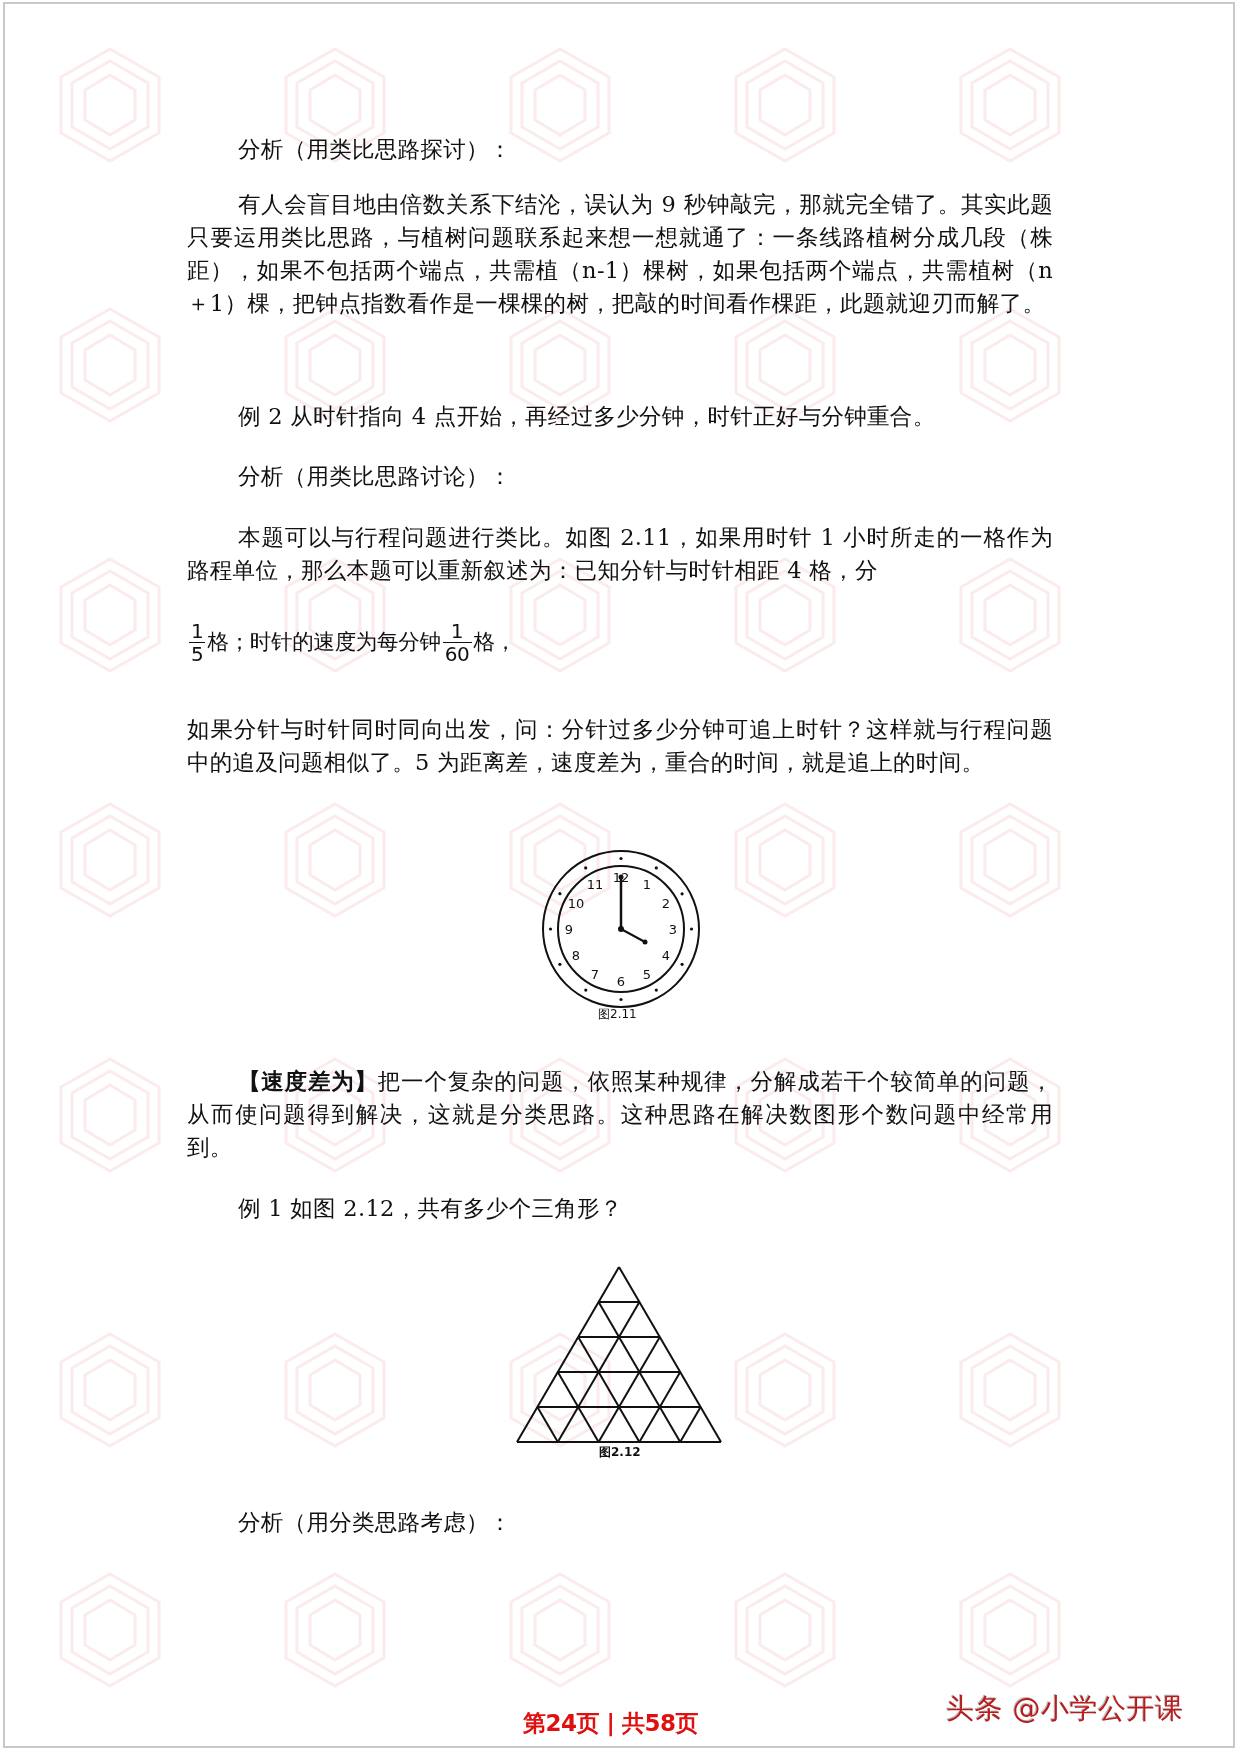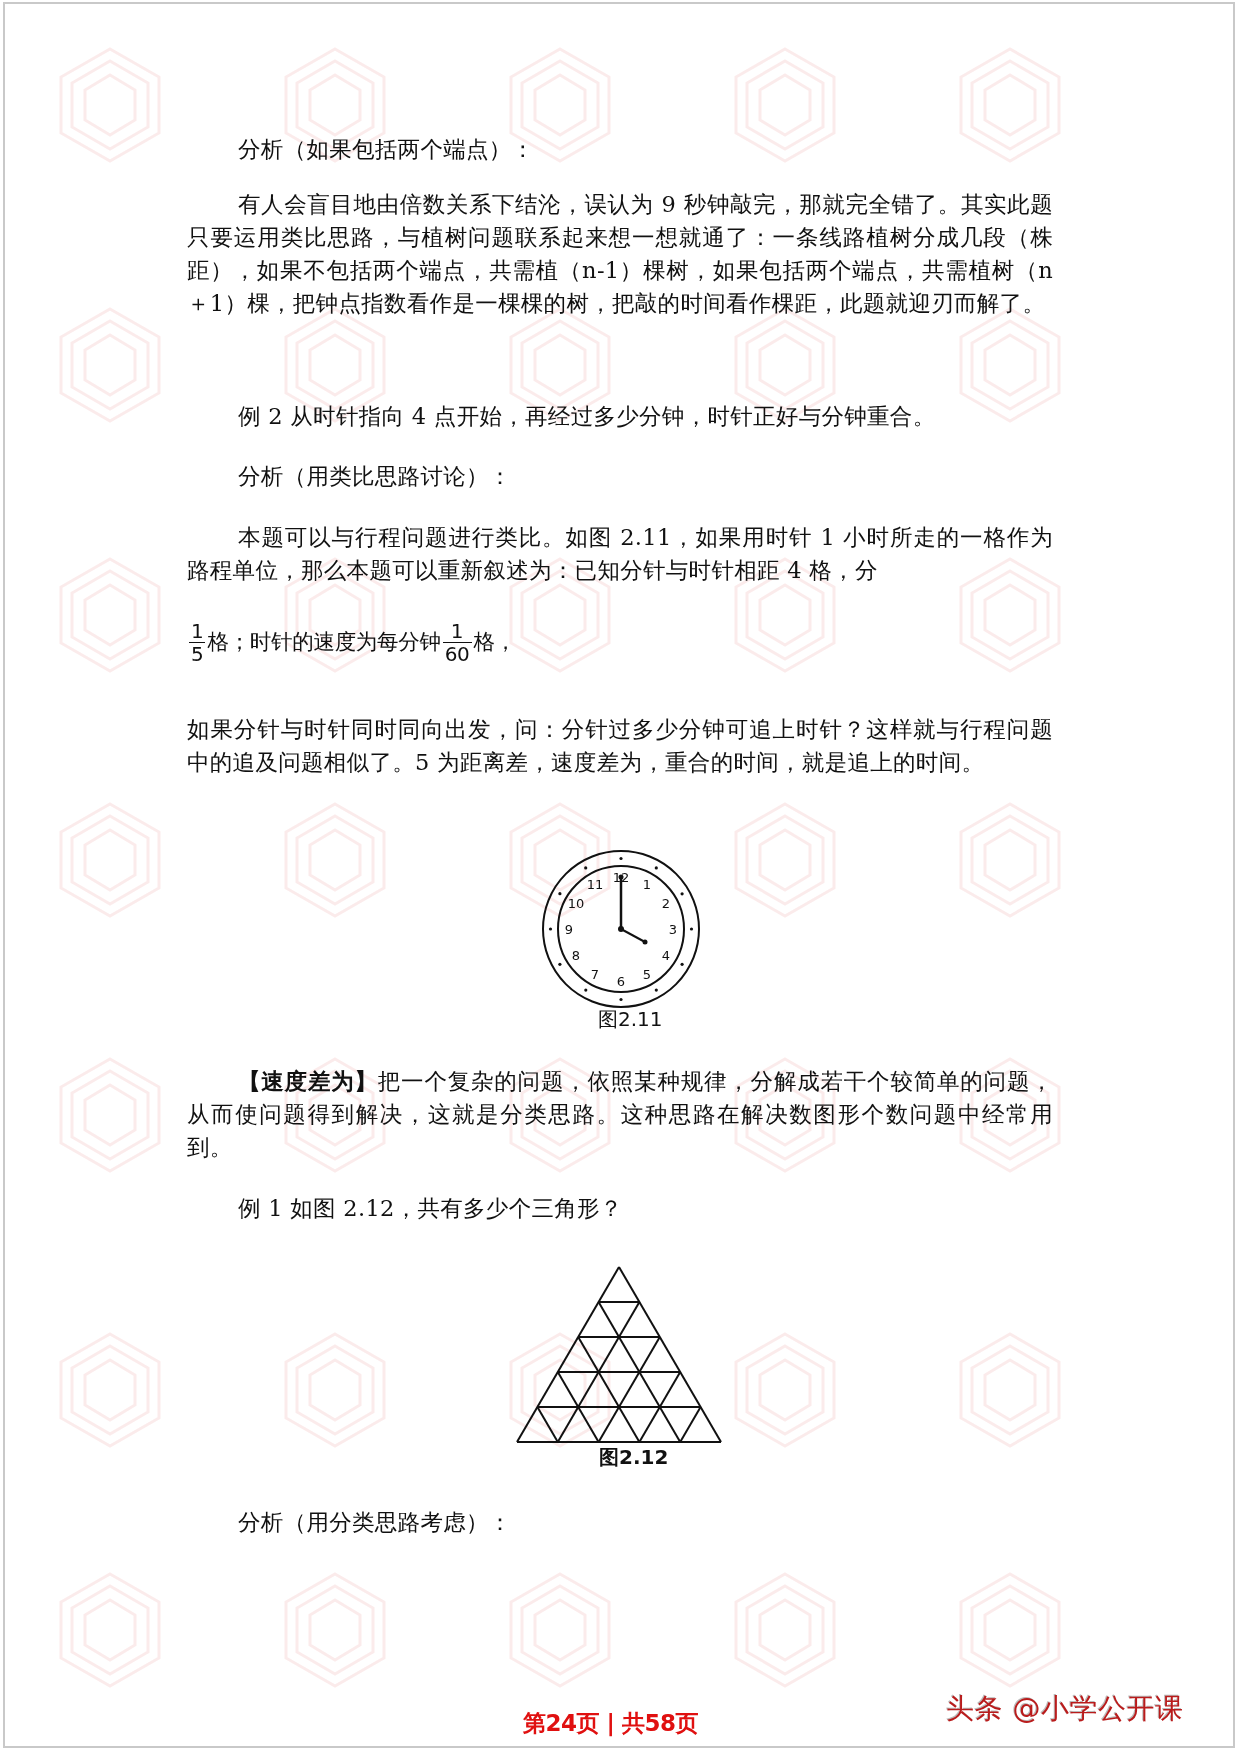--- a/index.html
+++ b/index.html
@@ -11,21 +11,21 @@
   .watermark svg { width:100%; height:100%; }
   .para { position:absolute; left:187px; width:866px; font-size:22.5px; line-height:33px;
           text-align:justify; letter-spacing:0.3px; }
   .indent { text-indent:51px; }
   .bold { font-weight:bold; font-family: "DejaVu Sans", "Liberation Sans", sans-serif; }
   .sans { font-family: "DejaVu Sans", "Liberation Sans", sans-serif; }
   .frac { display:inline-block; vertical-align:middle; text-align:center; font-size:20px; line-height:22px; margin:0 2px; }
   .frac .num { display:block; border-bottom:1.5px solid #111; padding:0 2px; }
   .frac .den { display:block; padding:0 2px; }
   .figure { position:absolute; }
-  .caption { position:absolute; font-family:"DejaVu Sans","Liberation Sans",sans-serif; font-size:20px; color:#111;text-align:right; }
+  .caption { position:absolute; font-family:"DejaVu Sans","Liberation Sans",sans-serif; font-size:12px; color:#111;text-align:right; }
   .footer-page { position:absolute; left:523px; top:1675px; font-family:"DejaVu Sans","Liberation Sans",sans-serif;
                  font-weight:bold; font-size:23px; color:#e01010; letter-spacing:-0.5px;margin-top:33px; }
   .footer-brand { position:absolute; left:946px; top:1690px; font-family:"DejaVu Sans","Liberation Sans",sans-serif;
                   font-size:28px; color:#b91c1c; text-shadow:1px 1px 0 #fff, -1px -1px 0 #bbb; letter-spacing:0.5px; }
 </style>
 </head>
 <body>
 
 <div class="page-frame"></div>
 
@@ -270,21 +270,21 @@
       </svg></div>
     <div class="watermark" style="left: 955px; top: 1570px;"><svg viewBox="0 0 110 120">
         <g fill="none" stroke="#f4c8c8" stroke-width="3">
           <polygon points="55,4 104,32 104,88 55,116 6,88 6,32"></polygon>
           <polygon points="55,16 93,38 93,82 55,104 17,82 17,38"></polygon>
           <polygon points="55,30 80,45 80,75 55,90 30,75 30,45"></polygon>
         </g>
       </svg></div>
   </div>
 
-<div class="para indent" style="top:133px;">分析（如果包括两个端点）：</div>
+<div class="para indent" style="top:133px;">分析（用类比思路探讨）：</div>
 
 <div class="para indent" style="top:188px;">有人会盲目地由倍数关系下结沦，误认为 9 秒钟敲完，那就完全错了。其实此题只要运用类比思路，与植树问题联系起来想一想就通了：一条线路植树分成几段（株距），如果不包括两个端点，共需植（n-1）棵树，如果包括两个端点，共需植树（n＋1）棵，把钟点指数看作是一棵棵的树，把敲的时间看作棵距，此题就迎刃而解了。</div>
 
 <div class="para indent" style="top:400px;">例 2  从时针指向 4 点开始，再经过多少分钟，时针正好与分钟重合。</div>
 
 <div class="para indent" style="top:460px;">分析（用类比思路讨论）：</div>
 
 <div class="para indent" style="top:521px;">本题可以与行程问题进行类比。如图 2.11，如果用时针 1 小时所走的一格作为路程单位，那么本题可以重新叙述为：已知分针与时针相距 4 格，分</div>
 
 <div class="para sans" style="top:620px; font-size:21.5px; line-height:40px; letter-spacing:-0.3px;">

